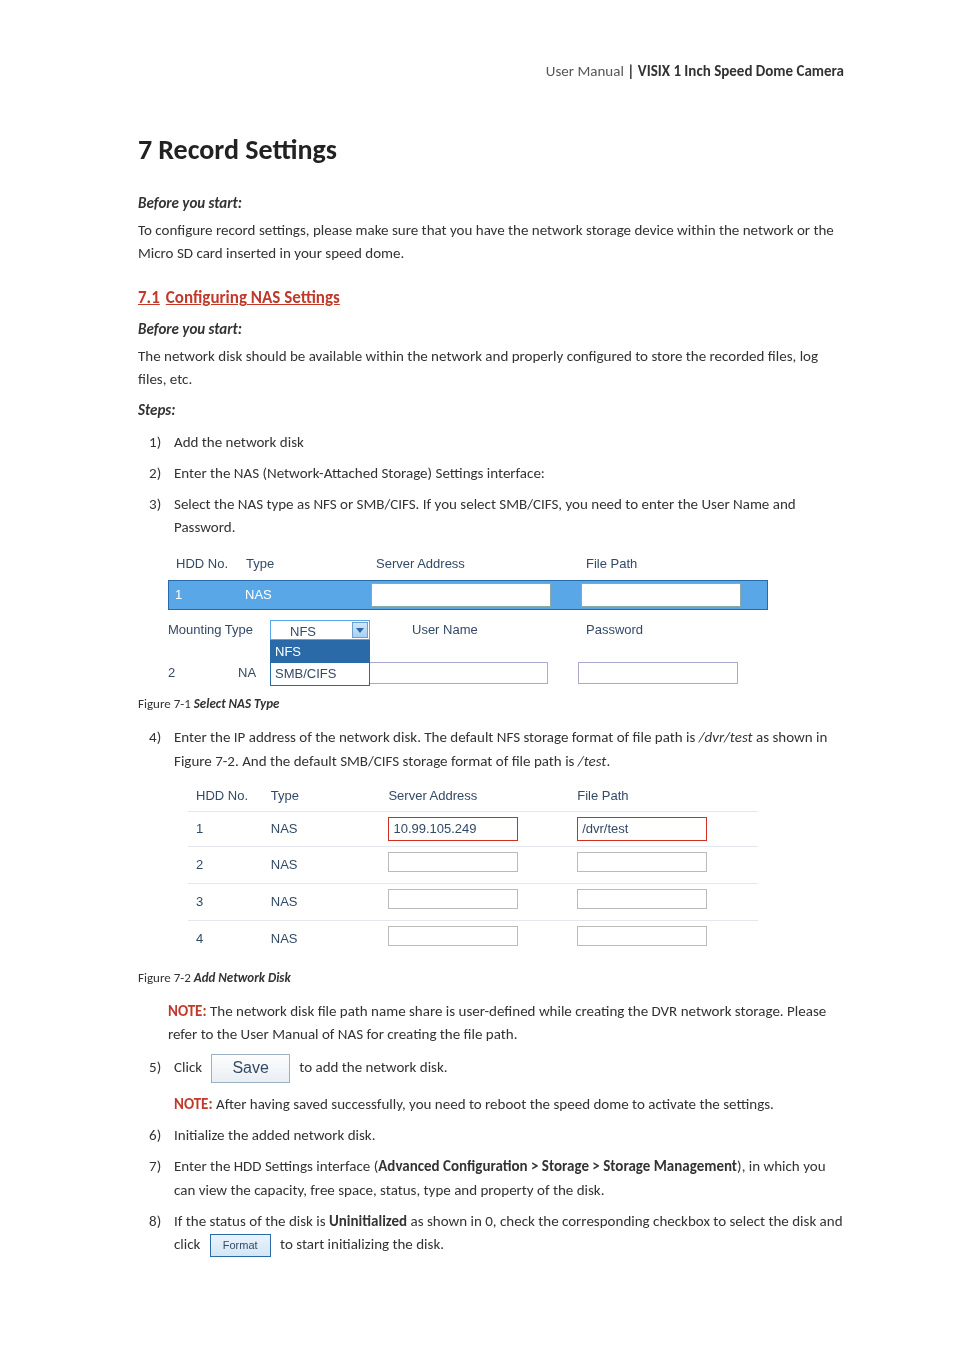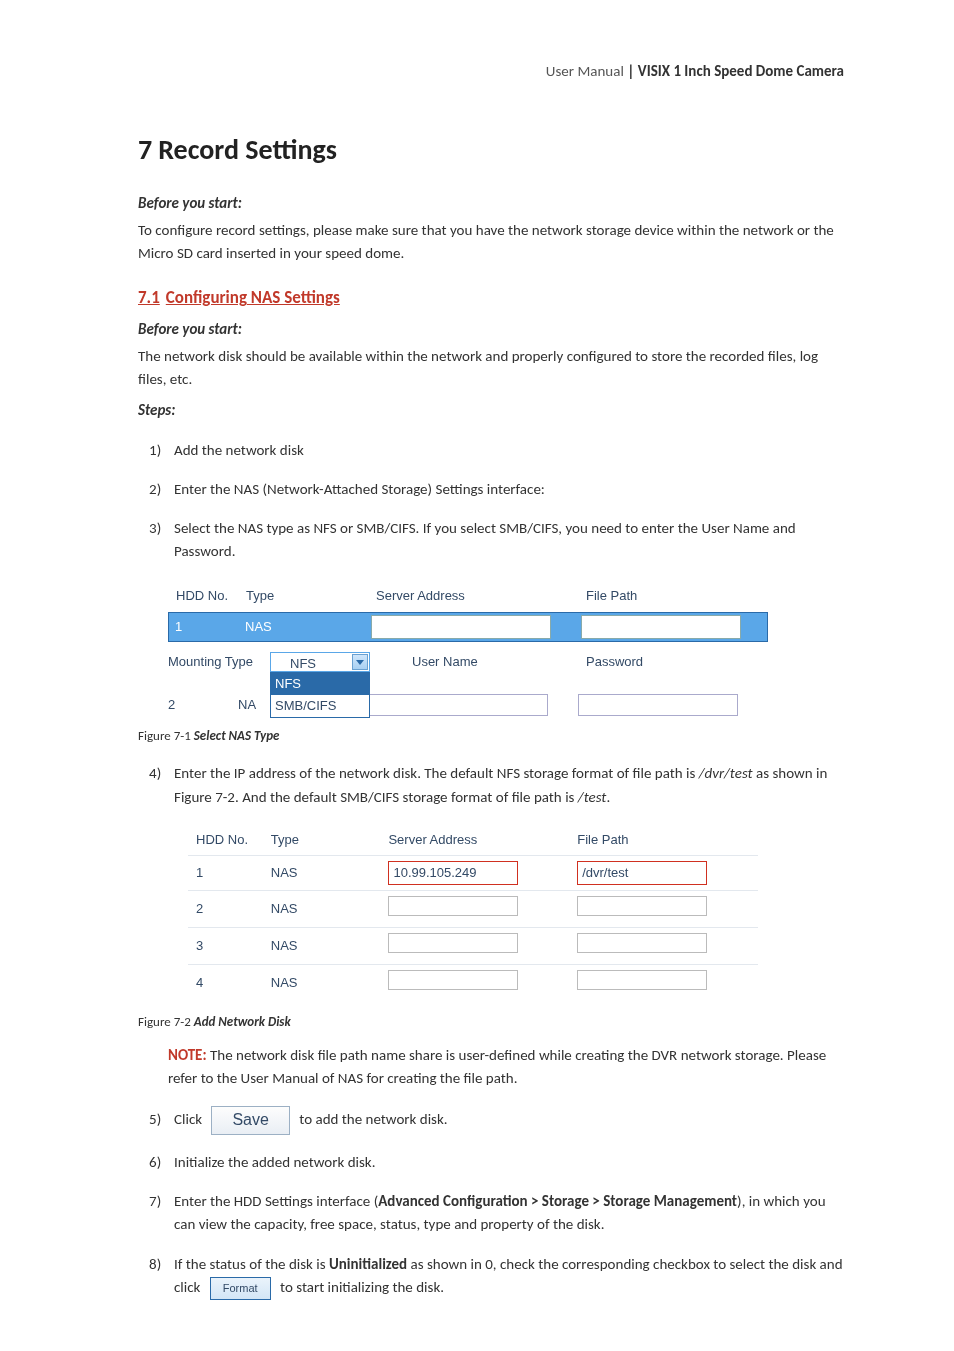--- a/index.html
+++ b/index.html
@@ -32,21 +32,21 @@
   h2.section {
     color: #c1392a;
     font-weight: bold;
     font-size: 17px;
     margin: 20px 0 6px 0;
     text-decoration: underline;
   }
   h2.section .num { margin-right: 6px; }
   .steps-label { font-style: italic; font-weight: bold; margin: 8px 0 4px 0; }
   ol.steps { margin: 0; padding-left: 30px; }
-  ol.steps > li { margin: 16px 0; padding-left: 6px; }
+  ol.steps > li { margin: 8px 0; padding-left: 6px; }
   ol.steps > li::marker { content: counter(list-item) ")  "; }
   .path { font-weight: bold; margin-left: 24px; }
   .italic { font-style: italic; }
   .bold { font-weight: bold; }
   .note-label { color: #c1392a; font-weight: bold; }
   .caption { font-size: 13px; margin: 10px 0 12px 0; }
   .caption .cap-title { font-style: italic; font-weight: bold; }
 
   
   .fig1 {
@@ -298,20 +298,23 @@
   <span>Figure 7-2 </span><span class="cap-title">Add Network Disk</span>
 </div>
 
 <p class="indent-note">
   <span class="note-label">NOTE:</span><span> The network disk file path name share is user-defined while creating the DVR network storage. Please refer to the User Manual of NAS for creating the file path.</span>
 </p>
 
 <ol class="steps" start="5">
   <li>
     <span>Click </span><span class="btn-save">Save</span><span> to add the network disk.</span>
+    <p class="indent-note" style="margin-left:0; margin-top:10px">
+      <span class="note-label">NOTE:</span><span> After having saved successfully, you need to reboot the speed dome to activate the settings.</span>
+    </p>
   </li>
   <li>Initialize the added network disk.</li>
   <li>
     <span>Enter the HDD Settings interface (</span><span class="bold">Advanced Configuration &gt; Storage &gt; Storage Management</span><span>), in which you can view the capacity, free space, status, type and property of the disk.</span>
   </li>
   <li>
     <span>If the status of the disk is </span><span class="bold">Uninitialized</span><span> as shown in 0, check the corresponding checkbox to select the disk and click </span><span class="btn-format">Format</span><span> to start initializing the disk.</span>
   </li>
 </ol>
 

